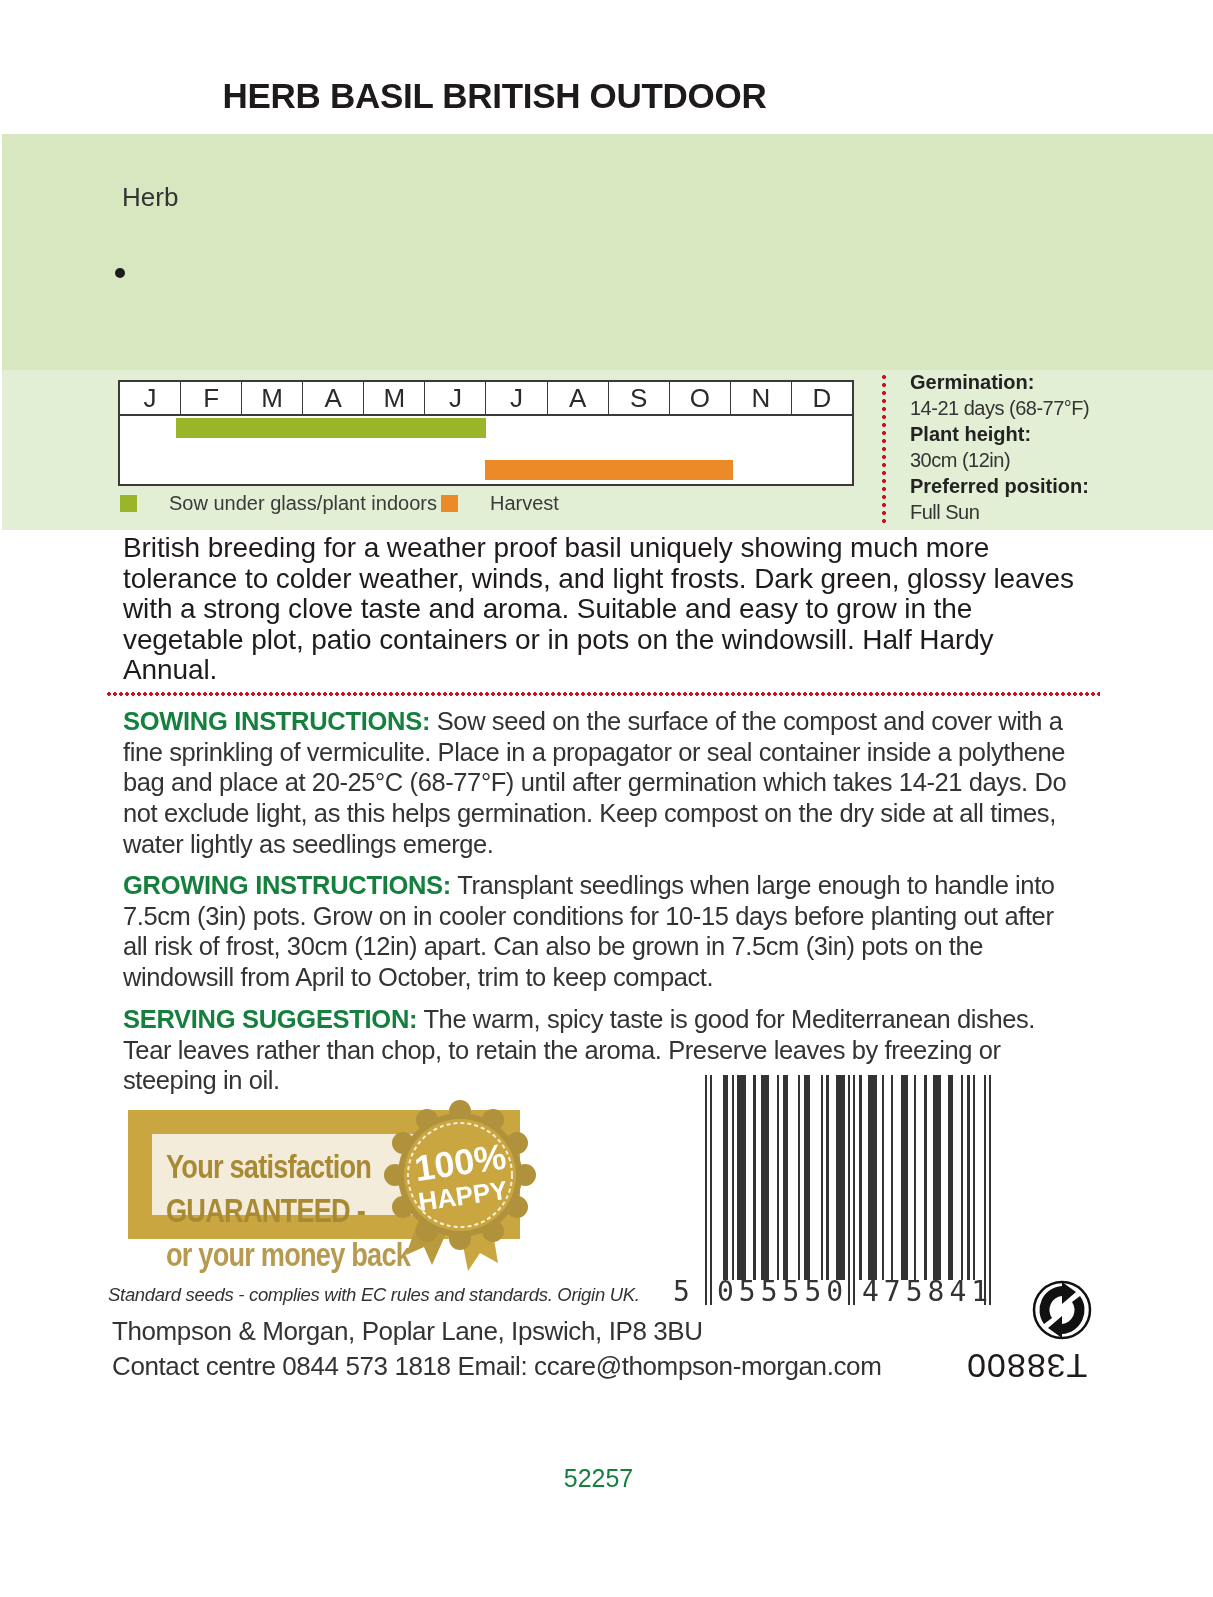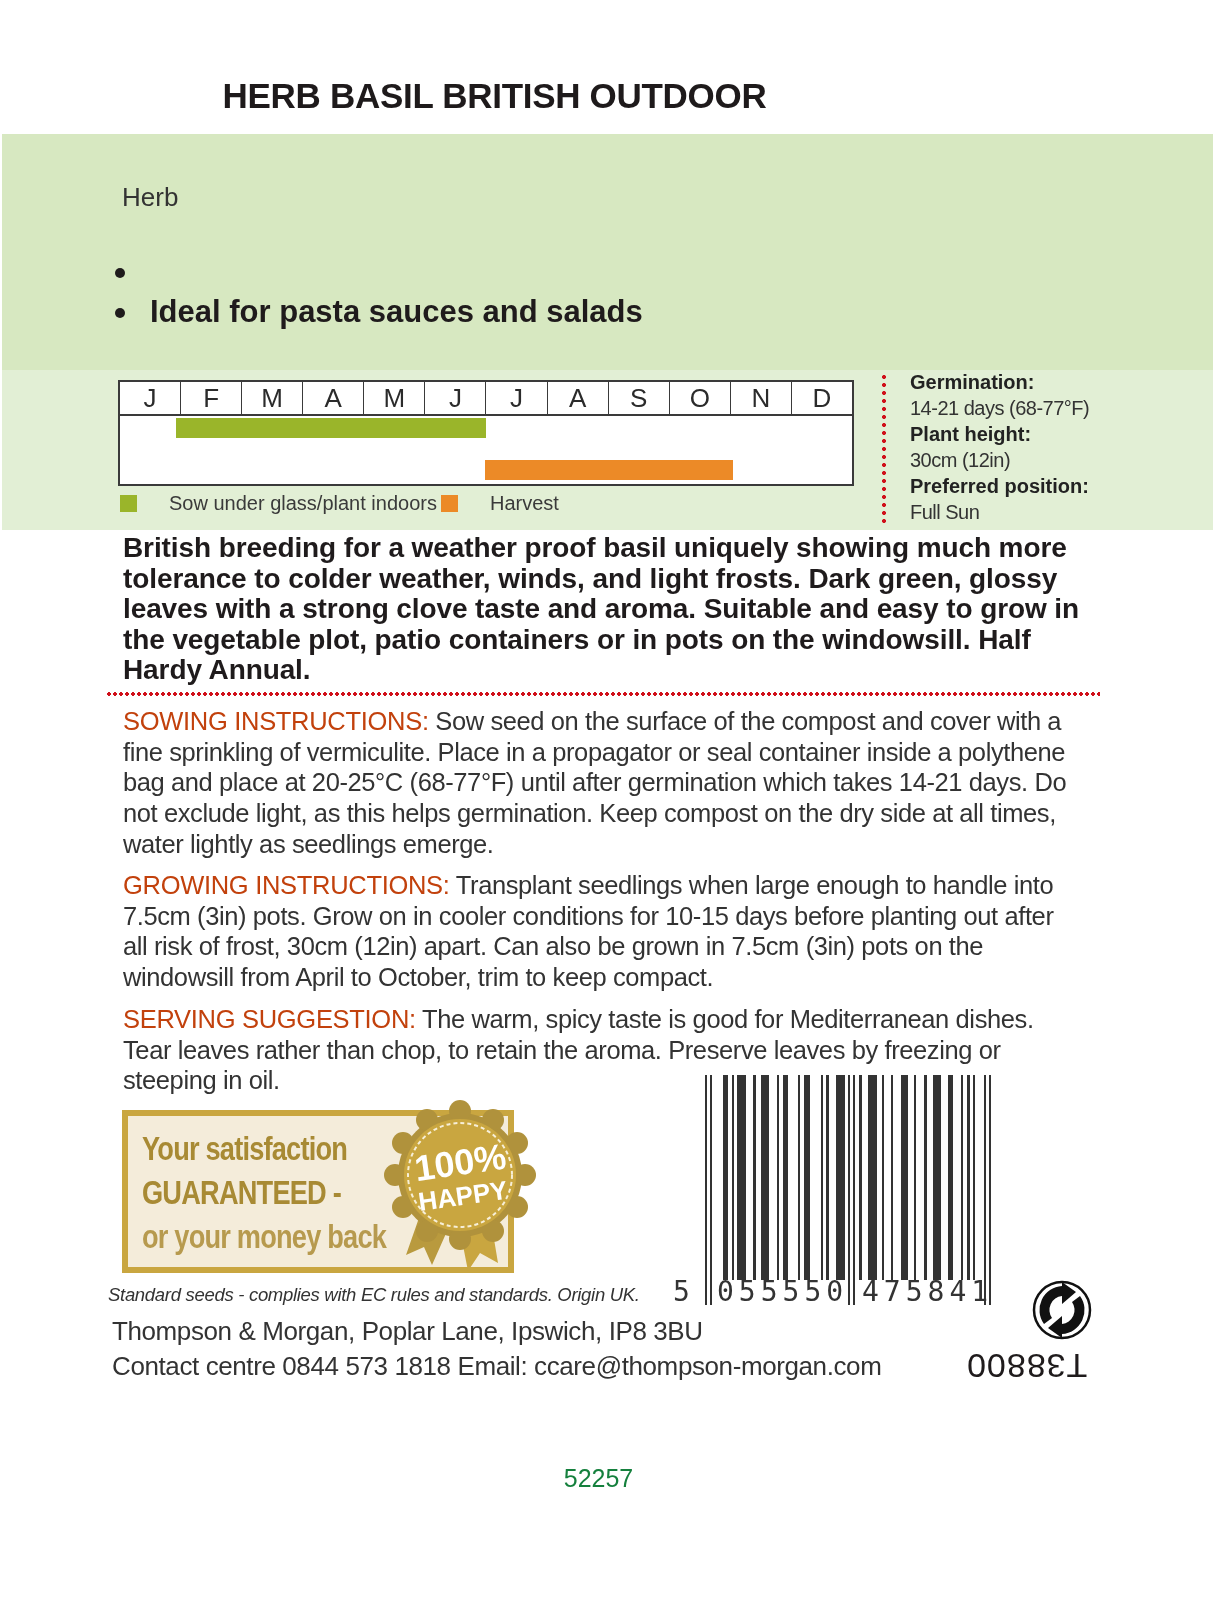--- a/index.html
+++ b/index.html
@@ -35,34 +35,34 @@
   .legend .sw { width: 17px; height: 17px; margin-right: 4px; }
 
   .v-dots { left: 882px; top: 373px; width: 4px; height: 152px;
             background-image: radial-gradient(circle, #d0101a 1.9px, transparent 2.2px);
             background-size: 4px 8px; background-repeat: repeat-y; }
   .facts { left: 910px; top: 369px; }
   .facts .lbl { font-size: 20px; font-weight: bold; color: #222; line-height: 26px; }
   .facts .val { font-size: 20px; color: #333; line-height: 26px; letter-spacing: -0.5px; }
 
   .description { left: 123px; top: 533px; width: 960px; font-size: 28px; line-height: 30.5px;
-                 color: #1f1b1c; letter-spacing: -0.1px; font-weight: bold; }
+                 color: #1f1b1c; letter-spacing: -0.1px; }
   .h-dots { left: 106px; top: 692px; width: 994px; height: 4px;
             background-image: radial-gradient(circle, #d0101a 1.8px, transparent 2.1px);
             background-size: 6px 4px; background-repeat: repeat-x; }
 
   .section { left: 123px; width: 960px; font-size: 25.5px; line-height: 30.7px; color: #333;
              letter-spacing: -0.4px; }
-  .section .head { font-weight: normal; color: #c2410c; letter-spacing: -0.3px; }
+  .section .head { font-weight: bold; color: #15803d; letter-spacing: -0.3px; }
   .sec-sowing { top: 706px; }
   .sec-growing { top: 870px; }
   .sec-serving { top: 1004px; }
 
-  .guarantee { left: 122px; top: 1110px; width: 392px; height: 163px; background: #c9a640;
-               box-sizing: border-box; padding: 6px; }
+  .guarantee { left: 128px; top: 1110px; width: 392px; height: 129px; background: #c9a640;
+               box-sizing: border-box; padding: 24px; }
   .guarantee-inner { width: 100%; height: 100%; background: #f4ecda; box-sizing: border-box;
                      padding: 10px 0 0 14px; }
   .guarantee-inner div { font-family: "Liberation Sans", sans-serif; font-weight: bold;
                          font-size: 34px; line-height: 44px; letter-spacing: -1px;
                          transform: scaleX(0.8); transform-origin: left; white-space: nowrap; }
   .g1 { color: #a88a34; } .g2 { color: #a88a34; } .g3 { color: #b79a4e; }
 
   .rosette { left: 380px; top: 1095px; width: 160px; height: 190px; }
 
   .barcode { left: 705px; top: 1075px; width: 288px; height: 230px; }
@@ -88,21 +88,20 @@
 
 <div class="abs title">HERB BASIL BRITISH OUTDOOR</div>
 
 <div class="abs panel-top"></div>
 <div class="abs panel-bottom"></div>
 
 <div class="abs category">Herb</div>
 
 <ul class="abs bullets">
   <li><span class="dot"></span></li>
-  <li><span class="dot"></span><span>Ideal for pasta sauces and salads</span></li>
 </ul>
 
 <div class="abs calendar">
   <div class="cal-head">
     <div class="m">J</div>
     <div class="m">F</div>
     <div class="m">M</div>
     <div class="m">A</div>
     <div class="m">M</div>
     <div class="m">J</div>

